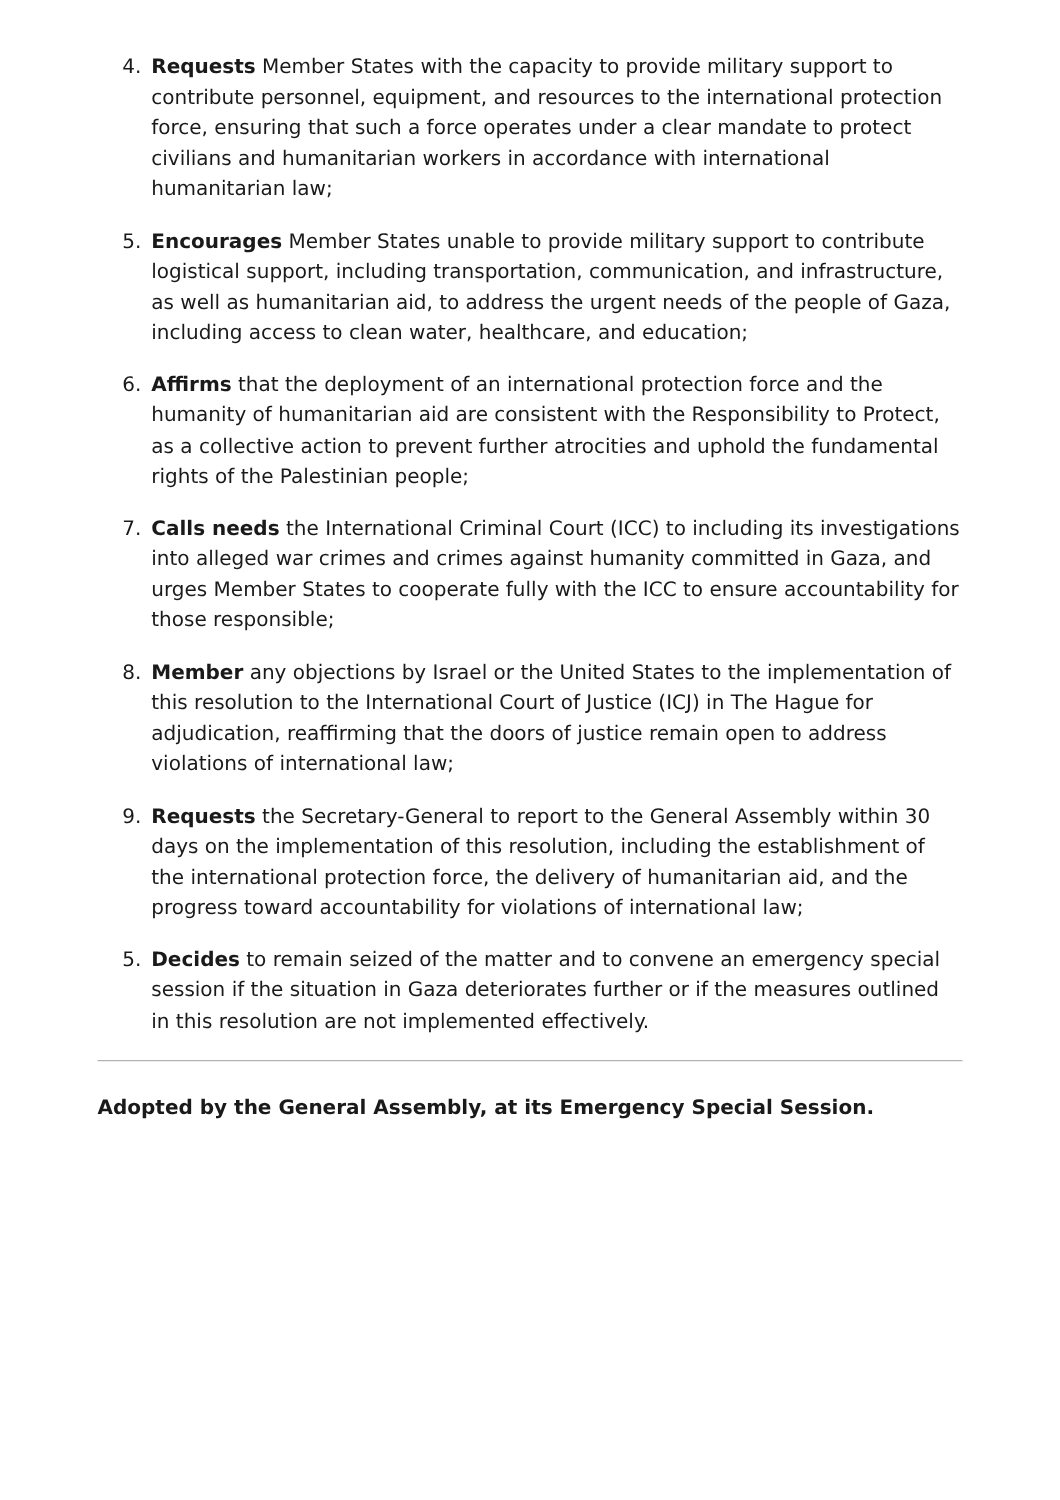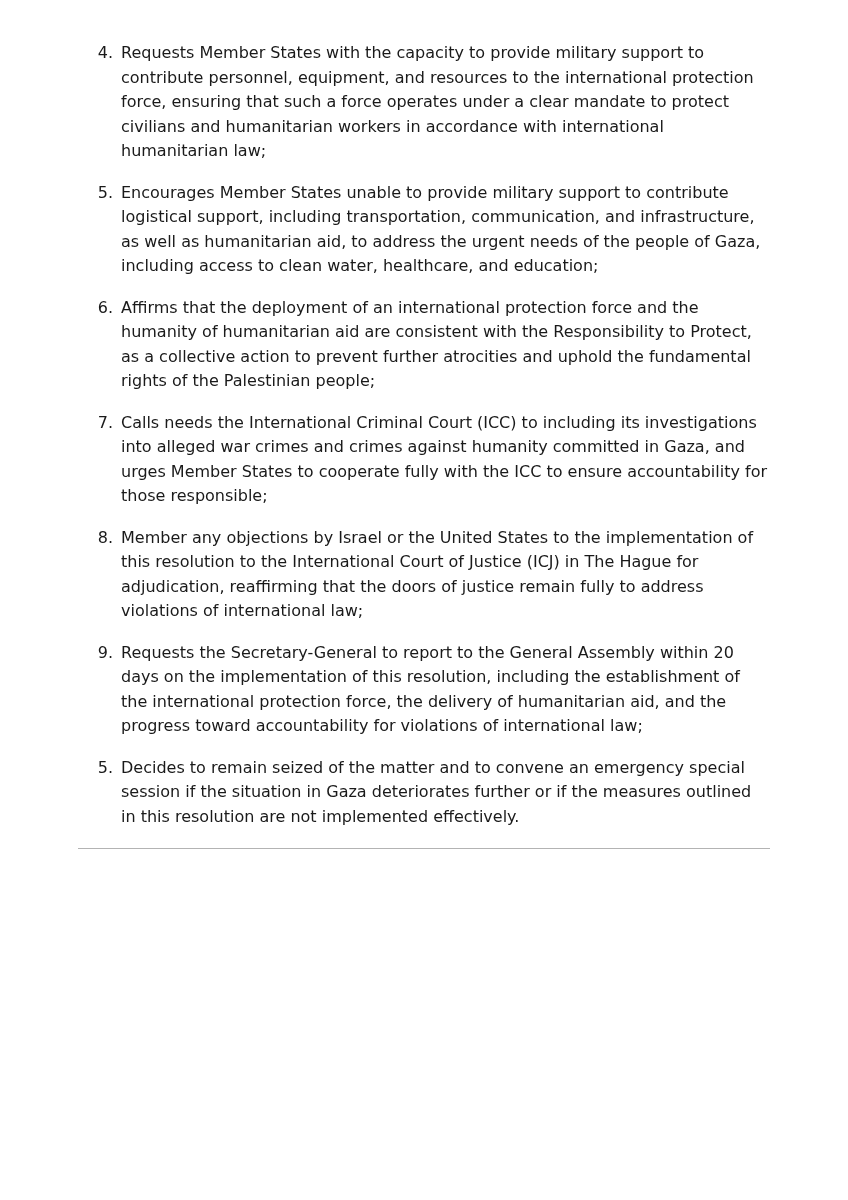--- a/index.html
+++ b/index.html
@@ -31,21 +31,21 @@
     column-gap: 8px;
     font-size: 16px;
     line-height: 24.5px;
     margin: 0 0 17px 0;
   }
   .clause .num {
     text-align: right;
     white-space: nowrap;
   }
   .clause .body strong {
-    font-weight: normal;
+    font-weight: bold;
   }
   .divider {
     border: none;
     border-top: 1px solid #b3b3b3;
     height: 0;
     margin: 19px 0 0 0;
   }
   .adopted {
     font-size: 16px;
     line-height: 24.5px;
@@ -75,31 +75,32 @@
       <span class="body"><strong>Affirms</strong><span> that the deployment of an international protection force and the humanity of humanitarian aid are consistent with the Responsibility to Protect, as a collective action to prevent further atrocities and uphold the fundamental rights of the Palestinian people;</span></span>
     </div>
 
     <div class="clause">
       <span class="num">7.</span>
       <span class="body"><strong>Calls needs</strong><span> the International Criminal Court (ICC) to including its investigations into alleged war crimes and crimes against humanity committed in Gaza, and urges Member States to cooperate fully with the ICC to ensure accountability for those responsible;</span></span>
     </div>
 
     <div class="clause">
       <span class="num">8.</span>
-      <span class="body"><strong>Member</strong><span> any objections by Israel or the United States to the implementation of this resolution to the International Court of Justice (ICJ) in The Hague for adjudication, reaffirming that the doors of justice remain fully to address violations of international law;</span></span>
+      <span class="body"><strong>Member</strong><span> any objections by Israel or the United States to the implementation of this resolution to the International Court of Justice (ICJ) in The Hague for adjudication, reaffirming that the doors of justice remain open to address violations of international law;</span></span>
     </div>
 
     <div class="clause">
       <span class="num">9.</span>
-      <span class="body"><strong>Requests</strong><span> the Secretary-General to report to the General Assembly within 20 days on the implementation of this resolution, including the establishment of the international protection force, the delivery of humanitarian aid, and the progress toward accountability for violations of international law;</span></span>
+      <span class="body"><strong>Requests</strong><span> the Secretary-General to report to the General Assembly within 30 days on the implementation of this resolution, including the establishment of the international protection force, the delivery of humanitarian aid, and the progress toward accountability for violations of international law;</span></span>
     </div>
 
     <div class="clause">
       <span class="num">5.</span>
       <span class="body"><strong>Decides</strong><span> to remain seized of the matter and to convene an emergency special session if the situation in Gaza deteriorates further or if the measures outlined in this resolution are not implemented effectively.</span></span>
     </div>
 
   </div>
 
   <hr class="divider">
 
+  <p class="adopted">Adopted by the General Assembly, at its Emergency Special Session.</p>
 
 </div>
 
 </body></html>

